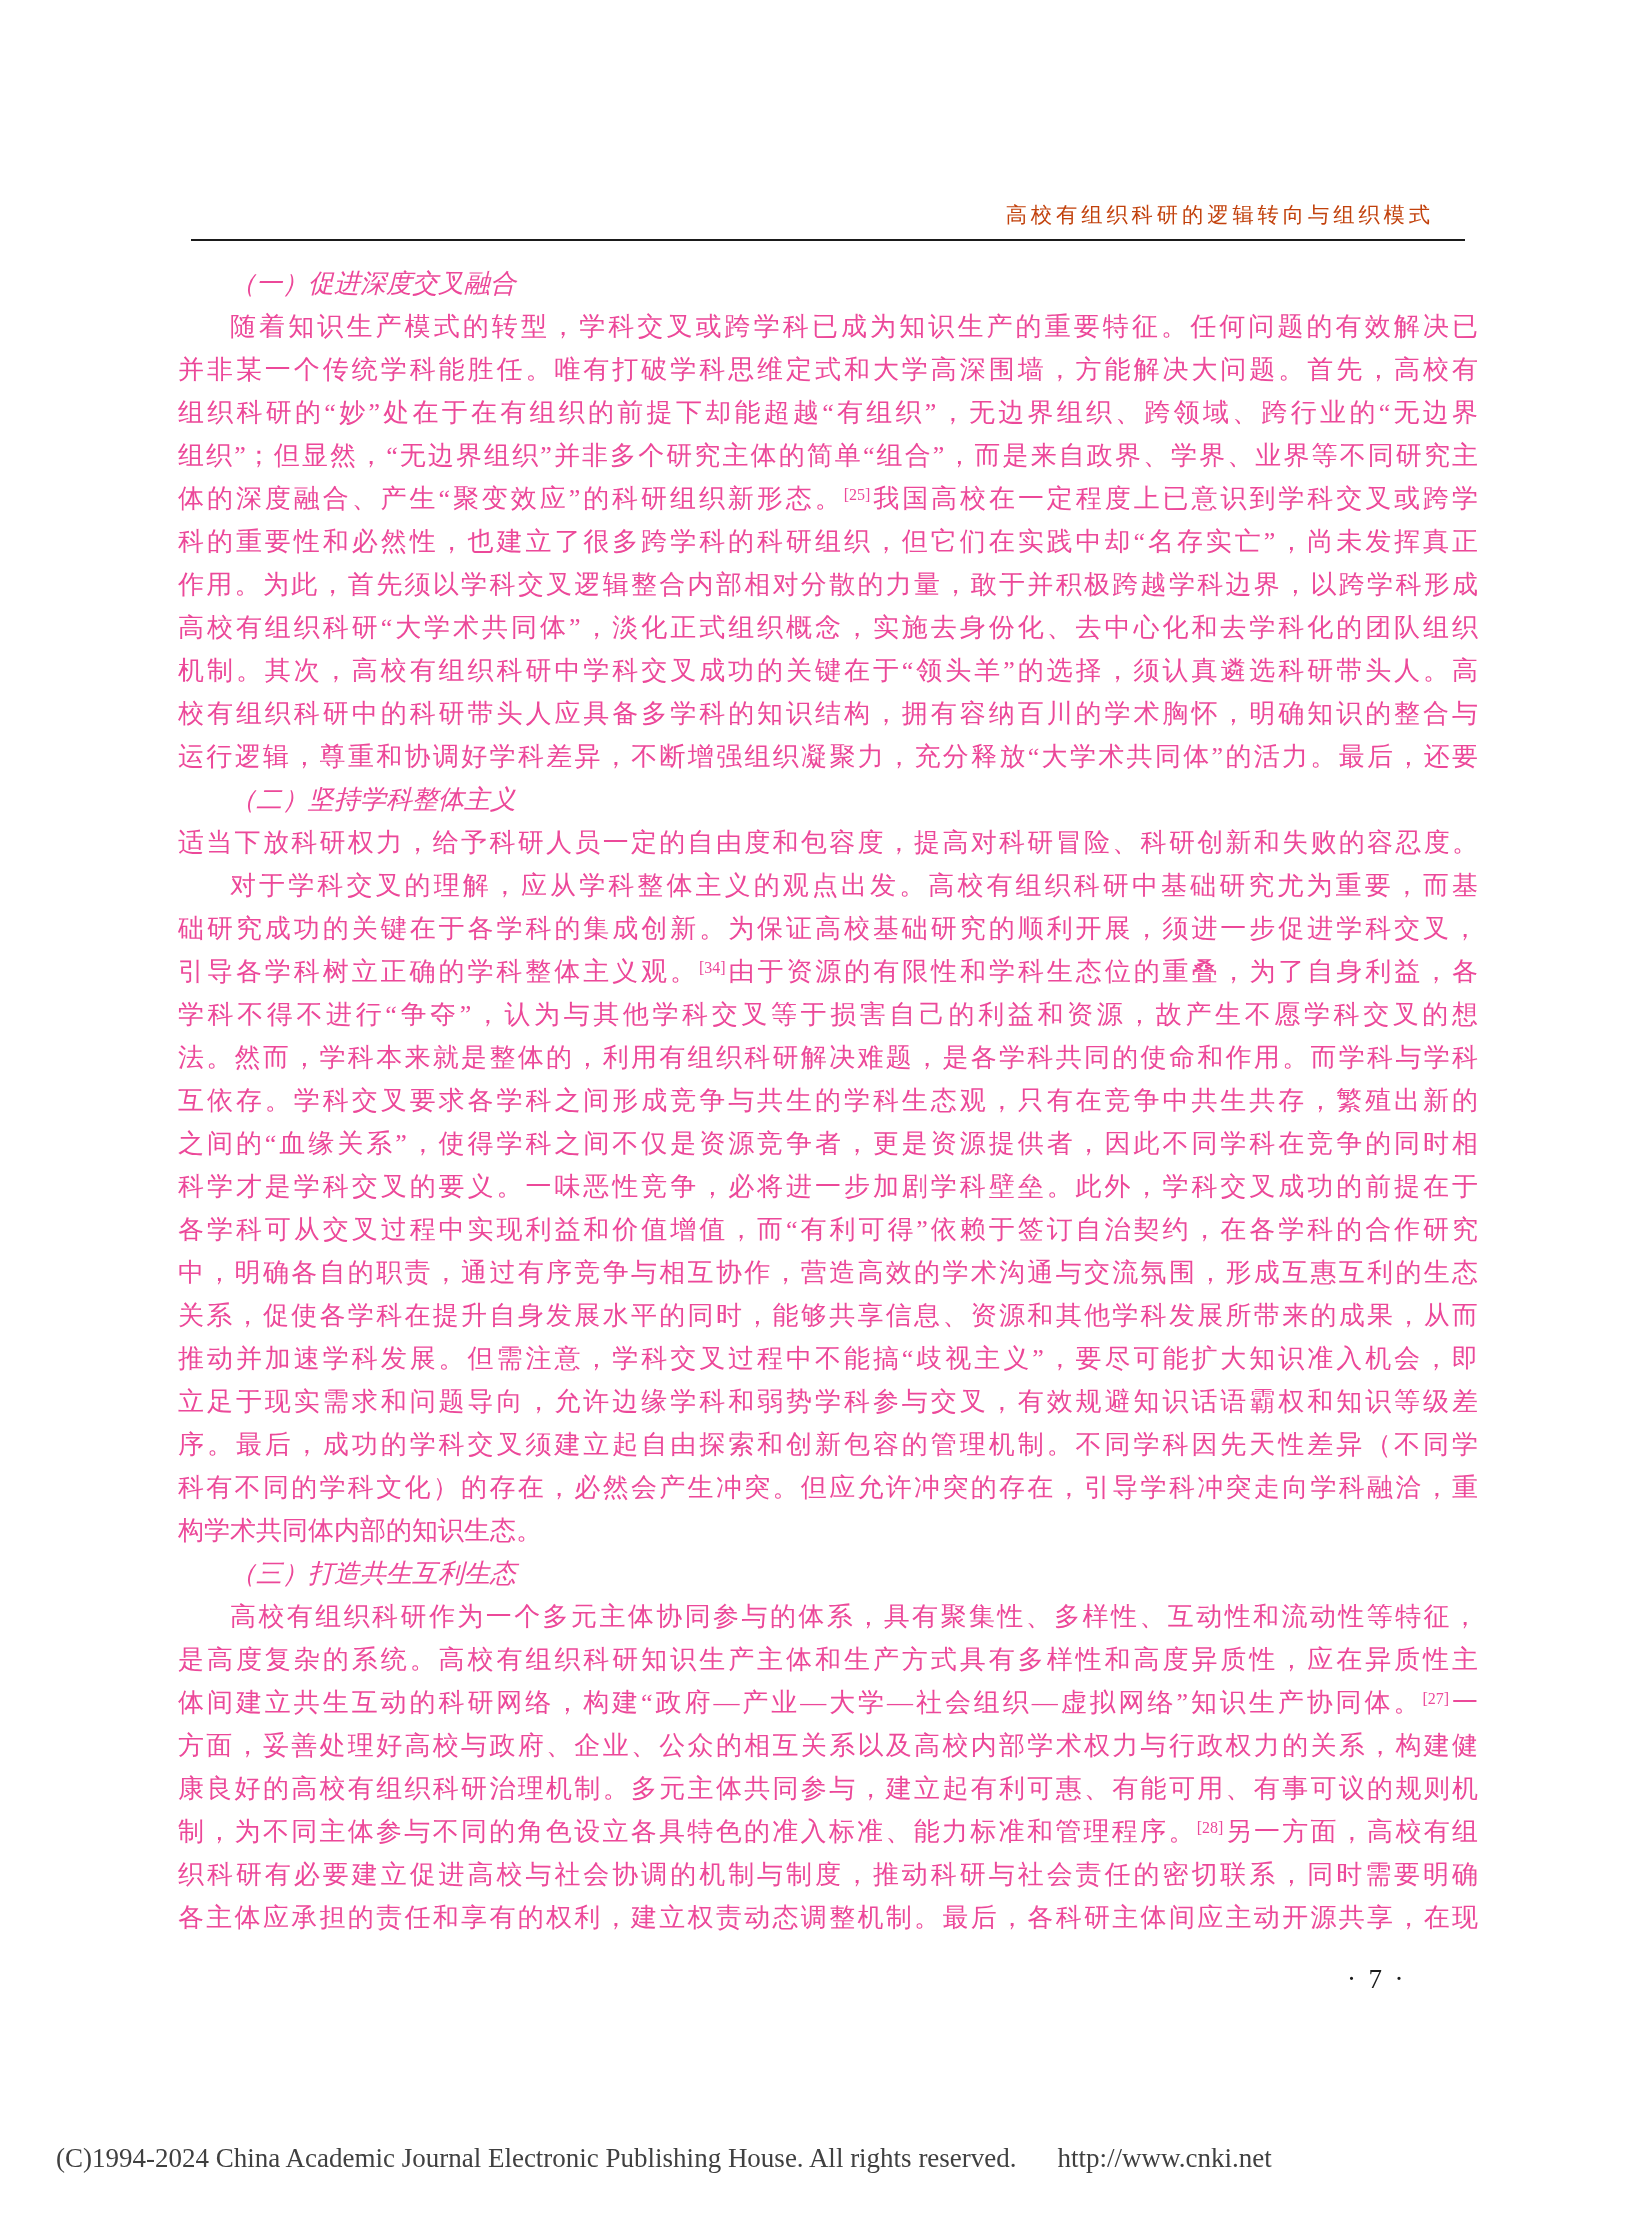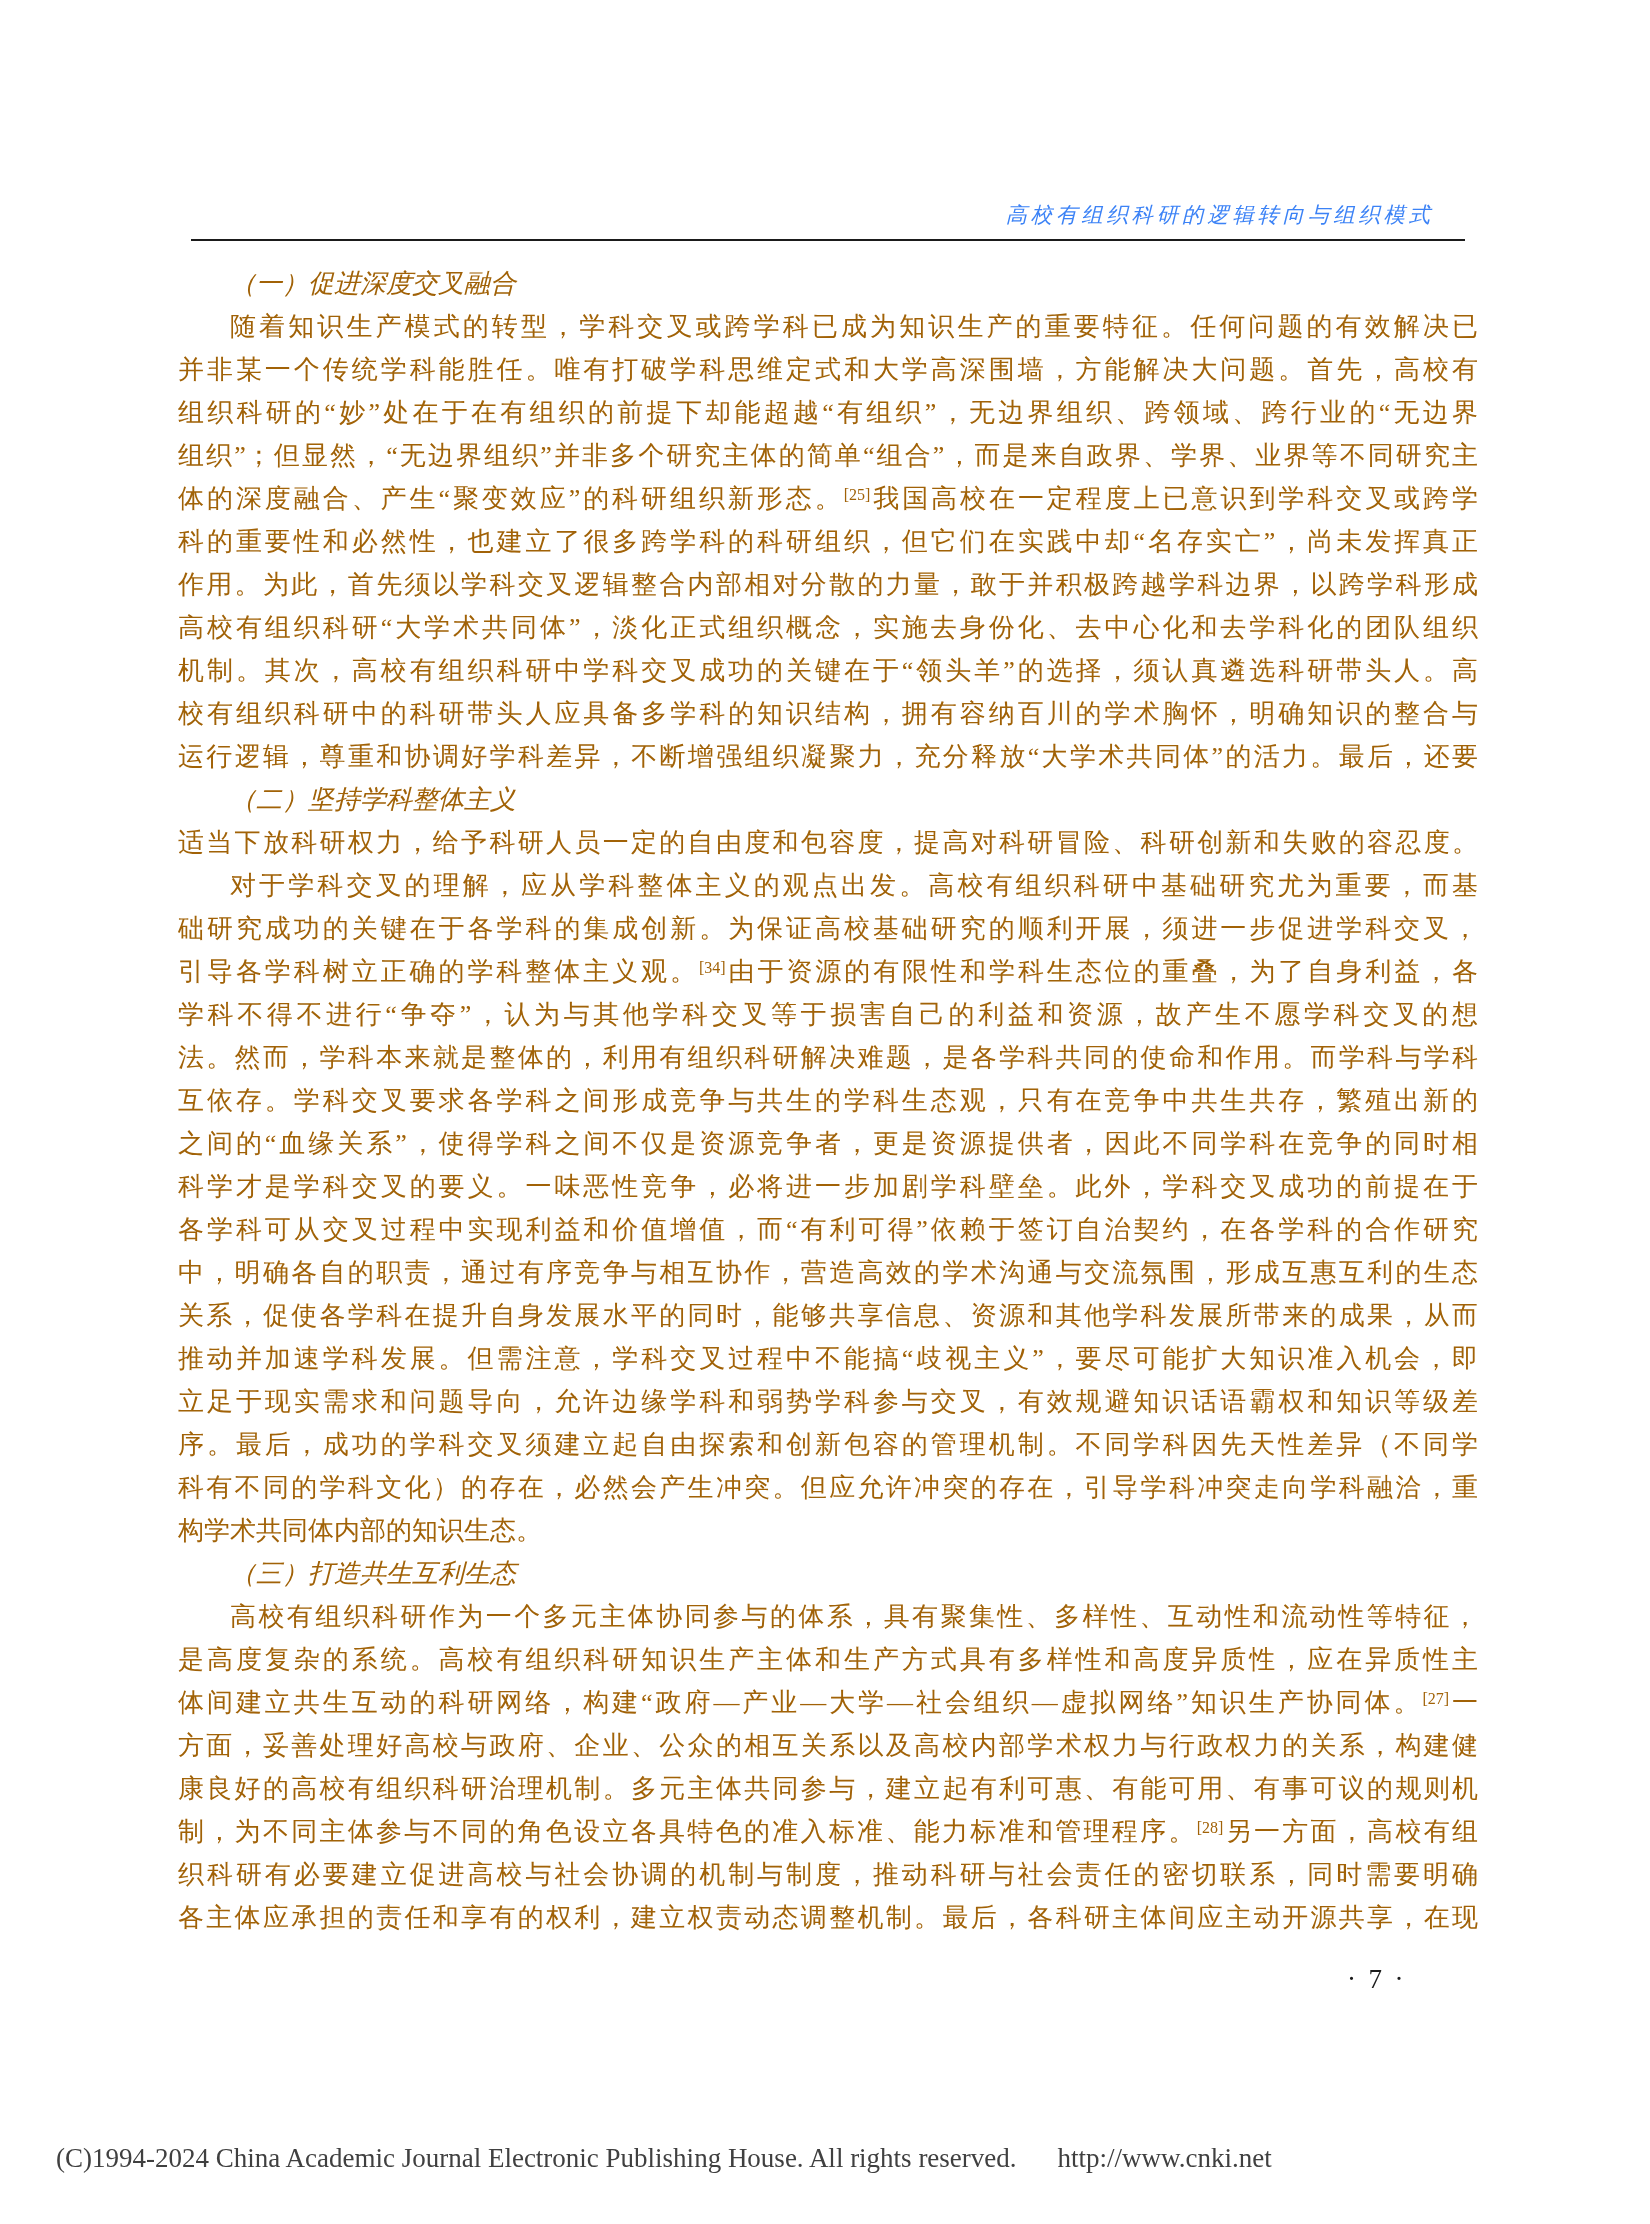--- a/index.html
+++ b/index.html
@@ -8,31 +8,30 @@
     width:1651px;height:2224px;
     background:#ffffff;
     overflow:hidden;
     font-family:"Liberation Serif","DejaVu Serif",serif;
   }
   
   .running-head{
     position:absolute;left:178px;top:200px;width:1256px;
     text-align:right;
     font-size:21.3px;letter-spacing:3.9px;
-    color:#3b82f6;
-    font-style:italic;
+    color:#c2410c;
   }
   .head-rule{
     position:absolute;left:191px;top:239px;width:1274px;height:1.9px;
     background:#1b1b1b;
   }
   
   .article-body{
     position:absolute;left:178px;top:262px;width:1300px;
-    color:#a16207;
+    color:#ec4899;
   }
   .bline{
     font-size:26px;
     line-height:43px;height:43px;
     text-align:justify;text-align-last:justify;
     overflow:hidden;
     white-space:normal;
   }
   .bline.indent{text-indent:2em;}
   .bline.nofill{text-align:left;text-align-last:left;}

